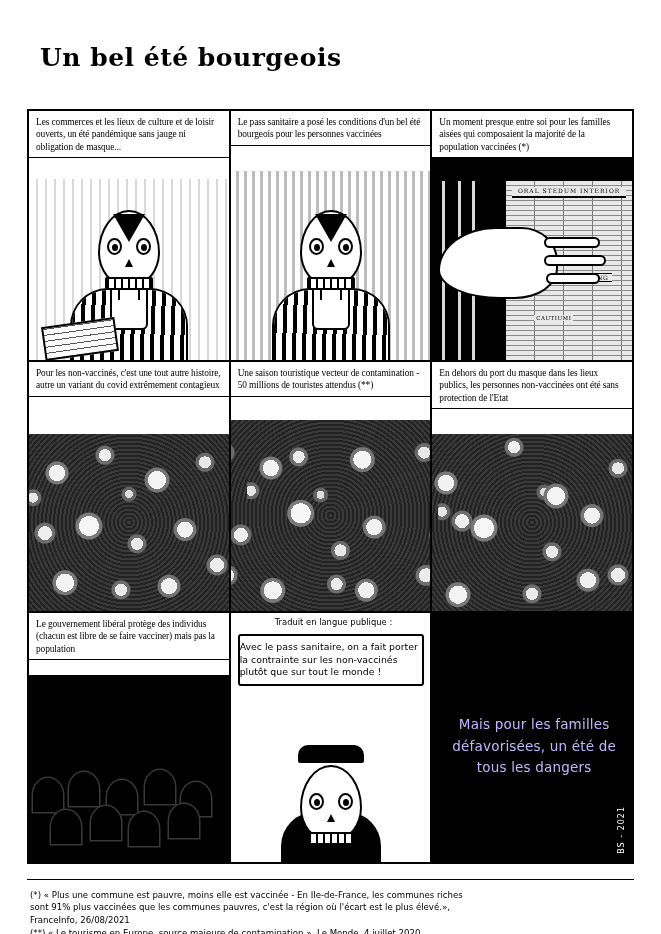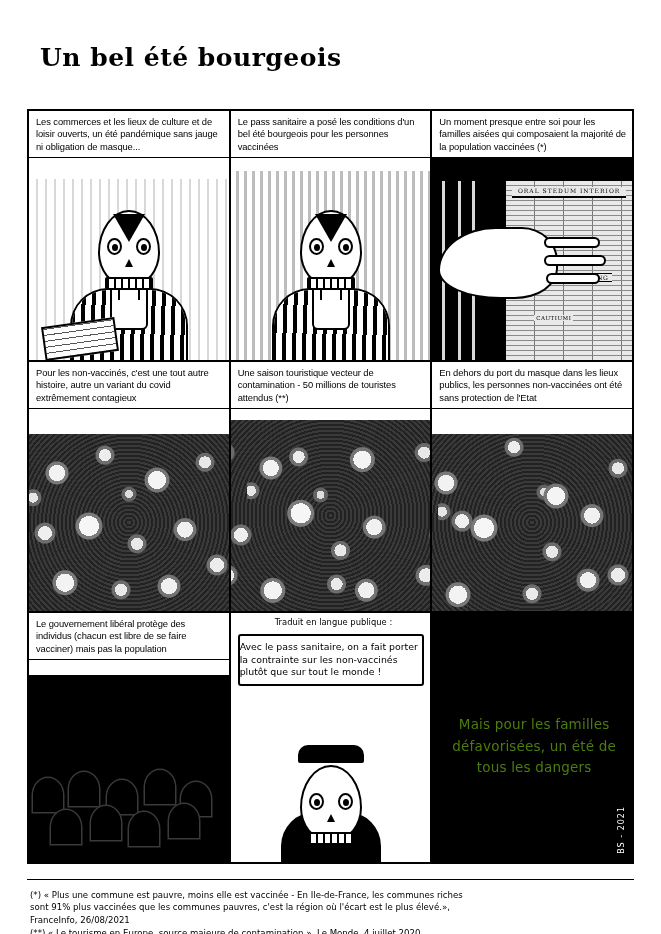--- a/index.html
+++ b/index.html
@@ -60,21 +60,21 @@
     min-width: 0;
     background: #fff;
   }
   .panel:last-child { border-right: none; }
 
   .caption {
     position: relative;
     z-index: 5;
     background: #fff;
     padding: 5px 6px 4px 7px;
-    font-family: Liberation Sans, sans-serif;
+    font-family: Liberation Serif, serif;
     font-size: 9.4px;
     line-height: 1.32;
     letter-spacing: -0.1px;
   }
   .caption.bordered { border-bottom: 1.5px solid #000; }
 
   .art {
     position: absolute;
     left: 0; right: 0; bottom: 0; top: 0;
     z-index: 1;
@@ -358,21 +358,21 @@
   .dark-panel {
     background: #000;
     position: relative;
   }
   .dark-text {
     position: absolute;
     left: 18px;
     right: 14px;
     top: 50%;
     transform: translateY(-35%);
-    color: #4d7c0f;
+    color: #c4b5fd;
     font-size: 13.5px;
     line-height: 1.6;
     text-align: center;
     letter-spacing: 0.2px;
   }
   .sig {
     position: absolute;
     right: 6px;
     bottom: 8px;
     color: #fff;

